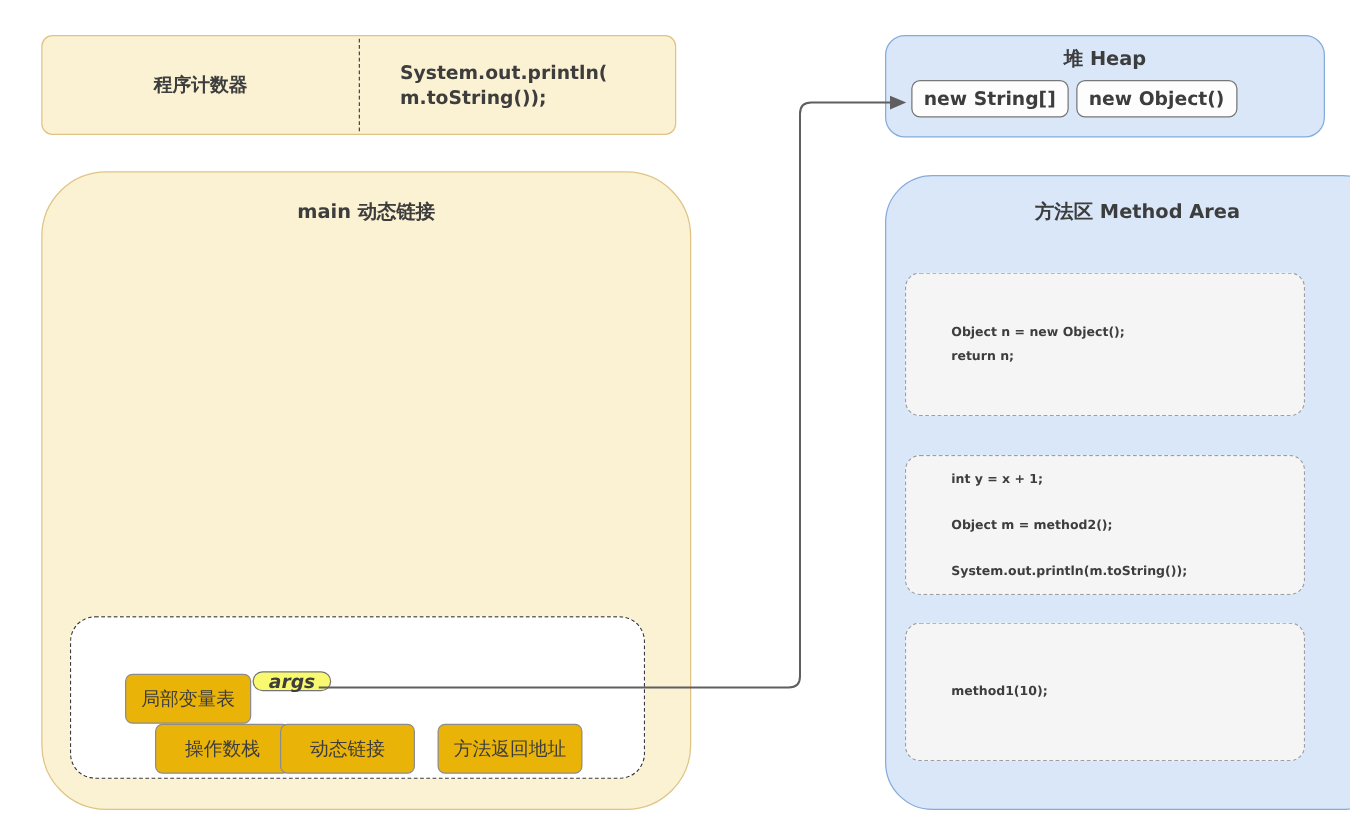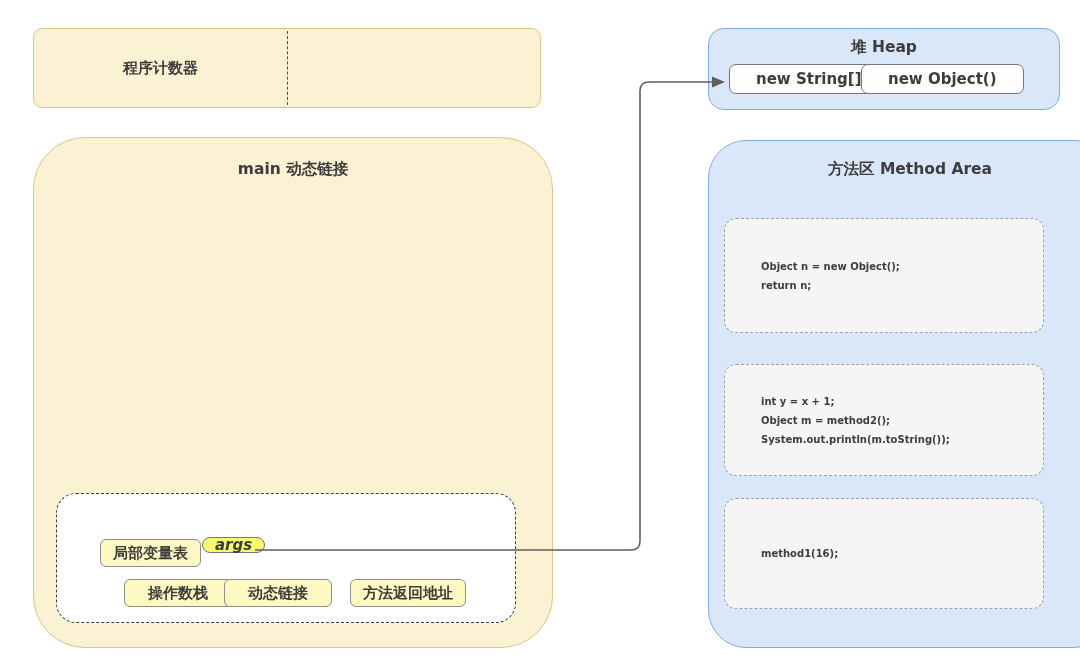--- a/index.html
+++ b/index.html
@@ -37,77 +37,81 @@
   .vm-title{top:21px;}
   
   .stack-frame{
     position:absolute;left:22px;top:355px;width:460px;height:130px;
     background:#ffffff;border:1.8px dashed #3c3c3c;border-radius:20px;
     box-sizing:border-box;
   }
   .frame-title{top:10px;font-size:15px;}
   .chip{
     position:absolute;display:flex;align-items:center;justify-content:center;
-    background:#fef9c3;border:1.2px solid #8c8c8c;border-radius:6px;
-    font-size:15px;font-weight:700;padding:0 12px;height:28px;box-sizing:border-box;
+    background:#eab308;border:1.2px solid #8c8c8c;border-radius:6px;
+    font-size:15px;font-weight:400;padding:0 12px;height:40px;box-sizing:border-box;
     white-space:nowrap;
   }
   .chip.lvt{left:43px;top:45px;}
   .chip.args{
     left:145px;top:43px;height:16px;background:#F8F96E;border:1.4px solid #757575;
     border-radius:8px;font-style:italic;font-weight:700;z-index:3;
   }
   .chip.op{left:43px;top:85px;min-width:108px;margin-left:24px;}
   .chip.dl{left:167px;top:85px;min-width:108px;}
   .chip.ra{left:293px;top:85px;min-width:114px;}
   
   .heap{
     position:absolute;left:708px;top:28px;width:352px;height:82px;
     background:#D9E7F9;border:1.5px solid #85ABDB;border-radius:16px;
     box-sizing:border-box;
   }
   .heap-title{top:8px;}
   .heap-chip{
     position:absolute;top:35px;height:30px;display:flex;align-items:center;
-    padding:0 26px;background:#FDFDFD;border:1.2px solid #777777;border-radius:7px;
+    padding:0 9px;background:#FDFDFD;border:1.2px solid #777777;border-radius:7px;
     font-size:15px;font-weight:600;white-space:nowrap;box-sizing:border-box;
   }
   .heap-chip.hc1{left:20px;}
   .heap-chip.hc2{left:152px;}
   
   .method-area{
     position:absolute;left:708px;top:140px;width:404px;height:508px;
     background:#D9E7F9;border:1.5px solid #85ABDB;border-radius:38px;
     box-sizing:border-box;
   }
   .ma-title{top:18px;}
   .code-block{
     position:absolute;left:15px;width:320px;
     background:#F5F5F6;border:1.5px dashed #9aa0a6;border-radius:12px;
     display:flex;flex-direction:column;justify-content:center;
     padding-left:36px;box-sizing:border-box;
     font-size:10px;font-weight:700;line-height:19px;white-space:nowrap;
   }
   .code-block.cb1{top:77px;height:115px;}
-  .code-block.cb2{top:223px;height:112px;}
+  .code-block.cb2{top:223px;height:112px;gap:18px;}
   .code-block.cb3{top:357px;height:111px;}
   
   .arrow-layer{
     position:absolute;left:0;top:0;width:1080px;height:670px;
     pointer-events:none;z-index:10;
   }
 </style>
 </head>
 <body>
 
 <div class="canvas">
 
   <div class="pc-box">
     <div class="pc-left">程序计数器</div>
     <div class="pc-divider"></div>
+    <div class="pc-right">
+      <div>System.out.println(</div>
+      <div>m.toString());</div>
+    </div>
   </div>
 
   <div class="vm-stack">
     <div class="box-title vm-title">main 动态链接</div>
 
     <div class="stack-frame">
       <div class="chip lvt">局部变量表</div>
       <div class="chip args">args</div>
       <div class="chip op">操作数栈</div>
       <div class="chip dl">动态链接</div>
@@ -129,21 +133,21 @@
       <div>return n;</div>
     </div>
 
     <div class="code-block cb2">
       <div>int y = x + 1;</div>
       <div>Object m = method2();</div>
       <div>System.out.println(m.toString());</div>
     </div>
 
     <div class="code-block cb3">
-      <div>method1(16);</div>
+      <div>method1(10);</div>
     </div>
   </div>
 
   <svg class="arrow-layer" viewBox="0 0 1080 670">
     <path d="M 255 550 H 631 Q 640 550 640 541 V 91 Q 640 82 649 82 H 712" fill="none" stroke="#5f5f5f" stroke-width="1.6"></path>
     <polygon points="712,76.5 725,82 712,87.5" fill="#5f5f5f"></polygon>
   </svg>
 
 </div>
 

